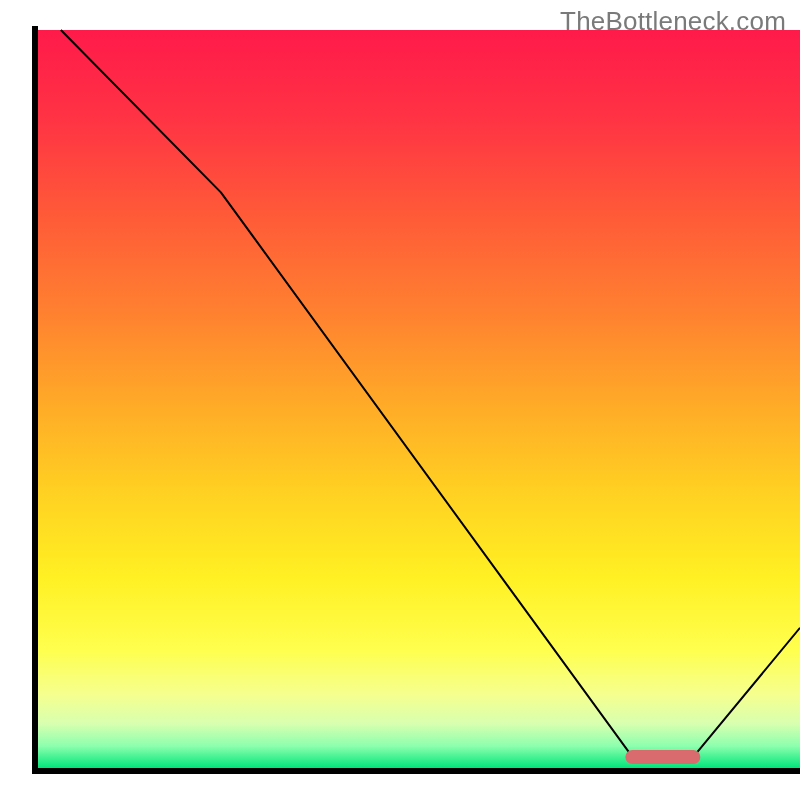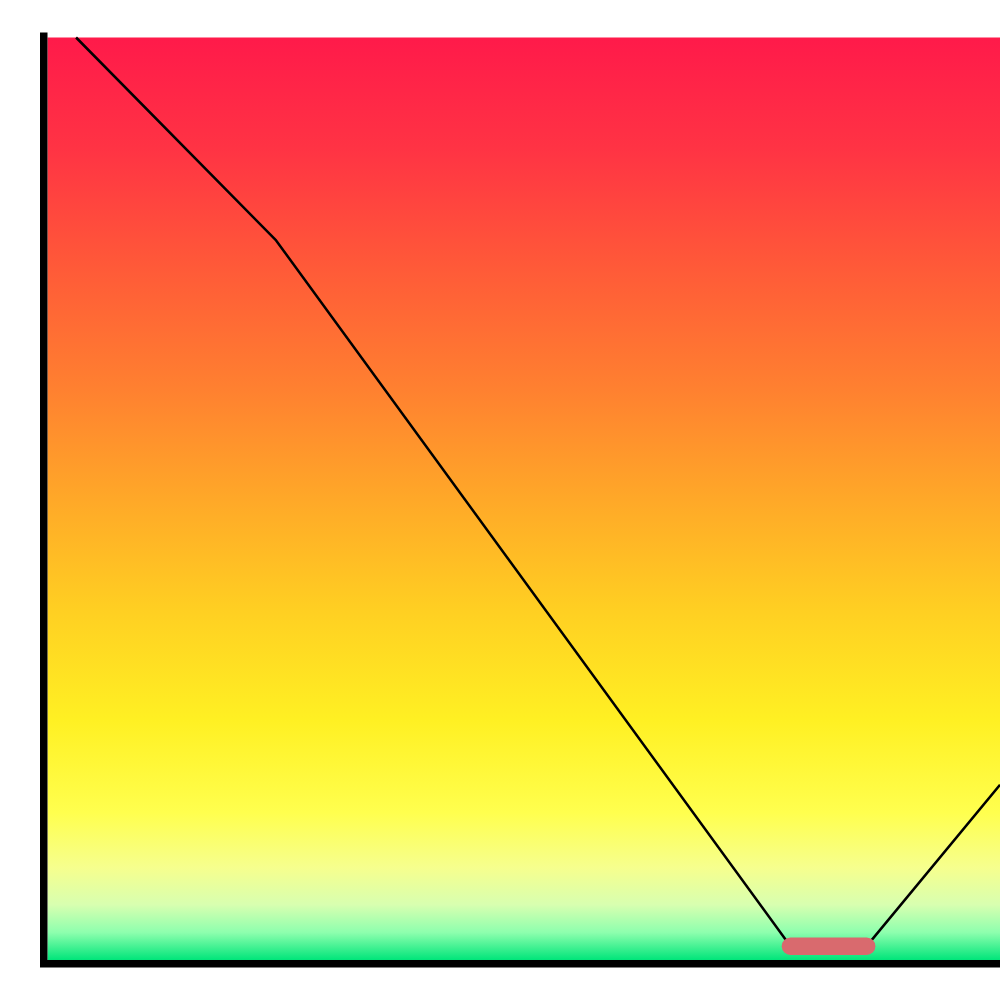--- a/index.html
+++ b/index.html
@@ -26,20 +26,21 @@
     letter-spacing: 0.2px;
   }
   svg {
     display: block;
   }
 </style>
 </head>
 <body>
 
 <div class="chart-container">
+  <div class="watermark">TheBottleneck.com</div>
 
   <svg id="chart-svg" width="800" height="800" viewBox="0 0 800 800">
     <defs>
       <linearGradient id="bg-grad" x1="0" y1="0" x2="0" y2="1">
           <stop offset="0%" stop-color="#ff1a4a"></stop>
           <stop offset="12%" stop-color="#ff3344"></stop>
           <stop offset="25%" stop-color="#ff5a38"></stop>
           <stop offset="38%" stop-color="#ff8030"></stop>
           <stop offset="50%" stop-color="#ffa828"></stop>
           <stop offset="62%" stop-color="#ffcf22"></stop>

